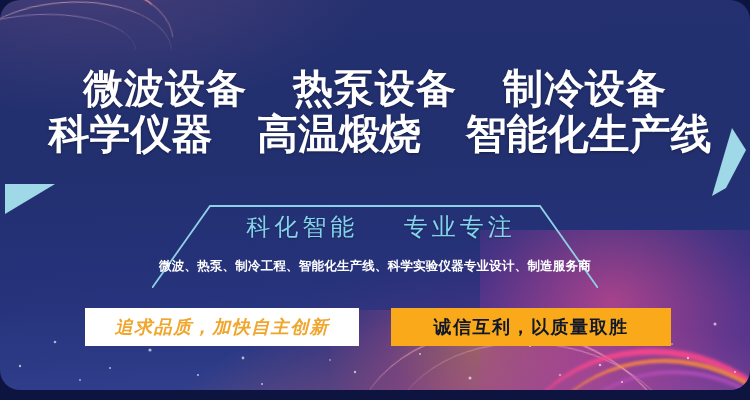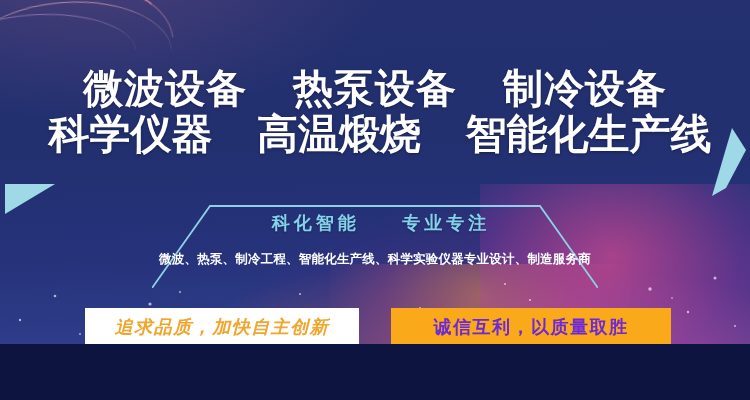--- a/index.html
+++ b/index.html
@@ -5,28 +5,29 @@
   html, body {
     margin: 0;
     padding: 0;
     background: #0d1440;
   }
   * { box-sizing: border-box; }
 
   .banner {
     position: relative;
     width: 750px;
-    height: 344px;
+    height: 390px;
     overflow: hidden;
     font-family: "DejaVu Sans", "Liberation Sans", sans-serif;
     background:
       radial-gradient(ellipse 620px 300px at 82% 112%, rgba(255,90,160,0.55) 0%, rgba(120,40,130,0.32) 38%, rgba(30,45,110,0) 68%),
       radial-gradient(ellipse 420px 220px at 55% 118%, rgba(255,140,60,0.35) 0%, rgba(40,45,120,0) 65%),
       radial-gradient(ellipse 500px 260px at 12% -12%, rgba(190,110,150,0.26) 0%, rgba(30,45,110,0) 62%),
       linear-gradient(178deg, #24306f 0%, #223070 42%, #26327a 70%, #2c3a86 88%, #33408f 100%);
+    border-radius: 20px;
   }
 
   
   .streak {
     position: absolute;
     border-radius: 50%;
     pointer-events: none;
     filter: blur(0.6px);
   }
   .tl-streak-1 {
@@ -150,22 +151,22 @@
     pointer-events: none;
   }
 
   .mid-block {
     position: absolute;
     left: 0; top: 212px;
     width: 750px;
     text-align: center;
   }
   .mid-title {
-    font-size: 18px;
-    font-weight: 700;
+    font-size: 24px;
+    font-weight: 400;
     color: #83d3ea;
     letter-spacing: 4px;
     line-height: 1.25;
     text-shadow: 0 1px 2px rgba(0,0,0,0.3);
     padding-left: 12px;
   }
   .mid-gap { display: inline-block; width: 22px; }
   .mid-sub {
     margin-top: 16px;
     font-size: 12.5px;
@@ -193,21 +194,21 @@
   }
   .btn-white {
     width: 290px;
     background: #ffffff;
     color: #f0a62c;
     font-style: italic;
   }
   .btn-orange {
     width: 296px;
     background: #f9a919;
-    color: #6d28d9;
+    color: #0f172a;
     margin-left: 32px;
   }
 </style>
 </head>
 <body>
 
 <div class="banner">
 
   <div class="streak tl-streak-1"></div>
   <div class="streak tl-streak-2"></div>

